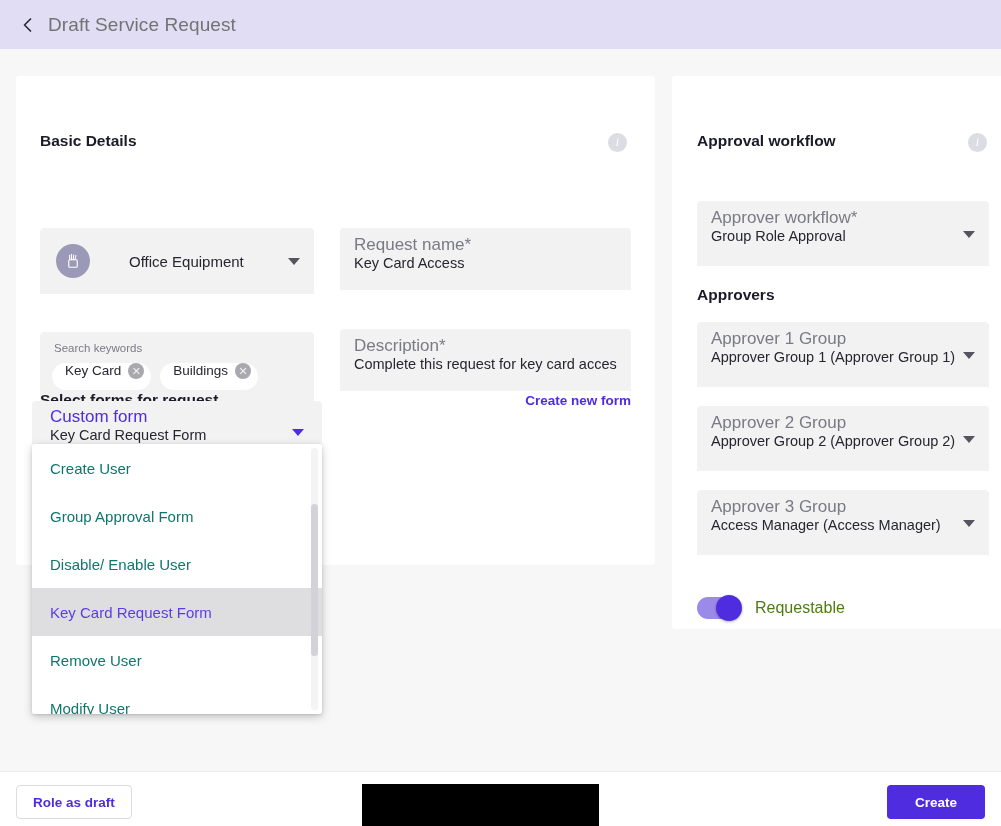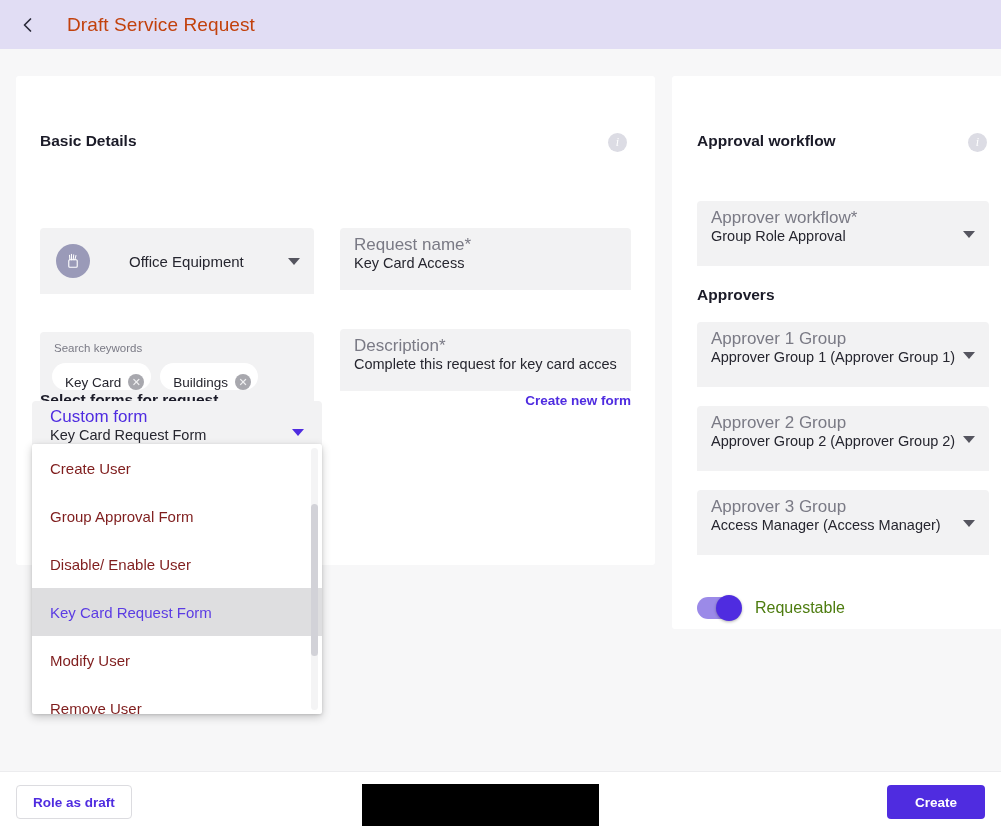--- a/index.html
+++ b/index.html
@@ -18,23 +18,23 @@
     display: flex; align-items: center;
     padding-left: 14px;
   }
   .back-btn {
     width: 26px; height: 26px;
     display: flex; align-items: center; justify-content: center;
     cursor: pointer;
   }
   .back-btn svg { display: block; }
   .app-title {
-    margin-left: 27px;
+    margin-left: 8px;
     font-size: 19px;
-    color: #c2410c;
+    color: #737373;
     letter-spacing: .1px;
   }
 
   
   .body-area {
     position: absolute; top: 49px; left: 16px;
     width: 993px; height: 722px;
     background: #f7f7f8;
     text-decoration: underline;
   }
@@ -102,21 +102,21 @@
   .kw-field {
     position: absolute; left: 24px; top: 256px;
     width: 274px; height: 102px;
     background: #f2f2f3; border-radius: 4px 4px 0 0;
     padding: 8px 12px;
   }
   .kw-label { font-size: 11.5px; color: #7a7a85; line-height: 16px; margin-left: 2px; }
   .chips { display: flex; gap: 9px; margin-top: 7px; }
   .chip {
     background: #ffffff; border-radius: 14px;
-    height: 27px; display: flex; align-items: flex-end;
+    height: 27px; display: flex; align-items: flex-start;
     padding: 0 7px 0 13px; gap: 7px;
     font-size: 13.5px; color: #26262f;
   }
   .chip-x {
     width: 16px; height: 16px; border-radius: 50%;
     background: #a8a8ae; color: #f2f2f3;
     display: flex; align-items: center; justify-content: center;
     font-size: 11px; line-height: 1; cursor: pointer;
   }
 
@@ -145,21 +145,21 @@
     width: 290px; height: 270px;
     background: #ffffff;
     border-radius: 2px;
     box-shadow: 0 3px 10px rgba(0,0,0,.20), 0 1px 3px rgba(0,0,0,.12);
     overflow: hidden;
     z-index: 40;
   }
   .dd-item {
     height: 48px; display: flex; align-items: center;
     padding-left: 18px;
-    font-size: 15px; color: #7f1d1d;
+    font-size: 15px; color: #0f766e;
     cursor: pointer;
   }
   .dd-item.selected { background: #dedee0; color: #5b3ce3; }
   .dd-scroll-track {
     position: absolute; right: 4px; top: 4px;
     width: 7px; height: 262px;
     background: #f4f4f5; border-radius: 4px;
   }
   .dd-scroll-thumb {
     position: absolute; right: 4px; top: 60px;
@@ -284,22 +284,22 @@
     <div class="field-label">Custom form</div>
     <div class="field-value">Key Card Request Form</div>
     <div class="caret caret-purple"></div>
   </div>
 
   <div class="dropdown">
     <div class="dd-item">Create User</div>
     <div class="dd-item">Group Approval Form</div>
     <div class="dd-item">Disable/ Enable User</div>
     <div class="dd-item selected">Key Card Request Form</div>
+    <div class="dd-item">Remove User</div>
     <div class="dd-item">Modify User</div>
-    <div class="dd-item">Remove User</div>
     <div class="dd-scroll-track"></div>
     <div class="dd-scroll-thumb"></div>
   </div>
 
   <div class="panel panel-right">
     <div class="section-title" style="position:absolute;left:25px;top:56px;">Approval workflow</div>
     <div class="info-icon" style="position:absolute;left:296px;top:57px;">i</div>
   </div>
 
   <div class="field" style="left:681px;top:152px;width:292px;height:65px;">

